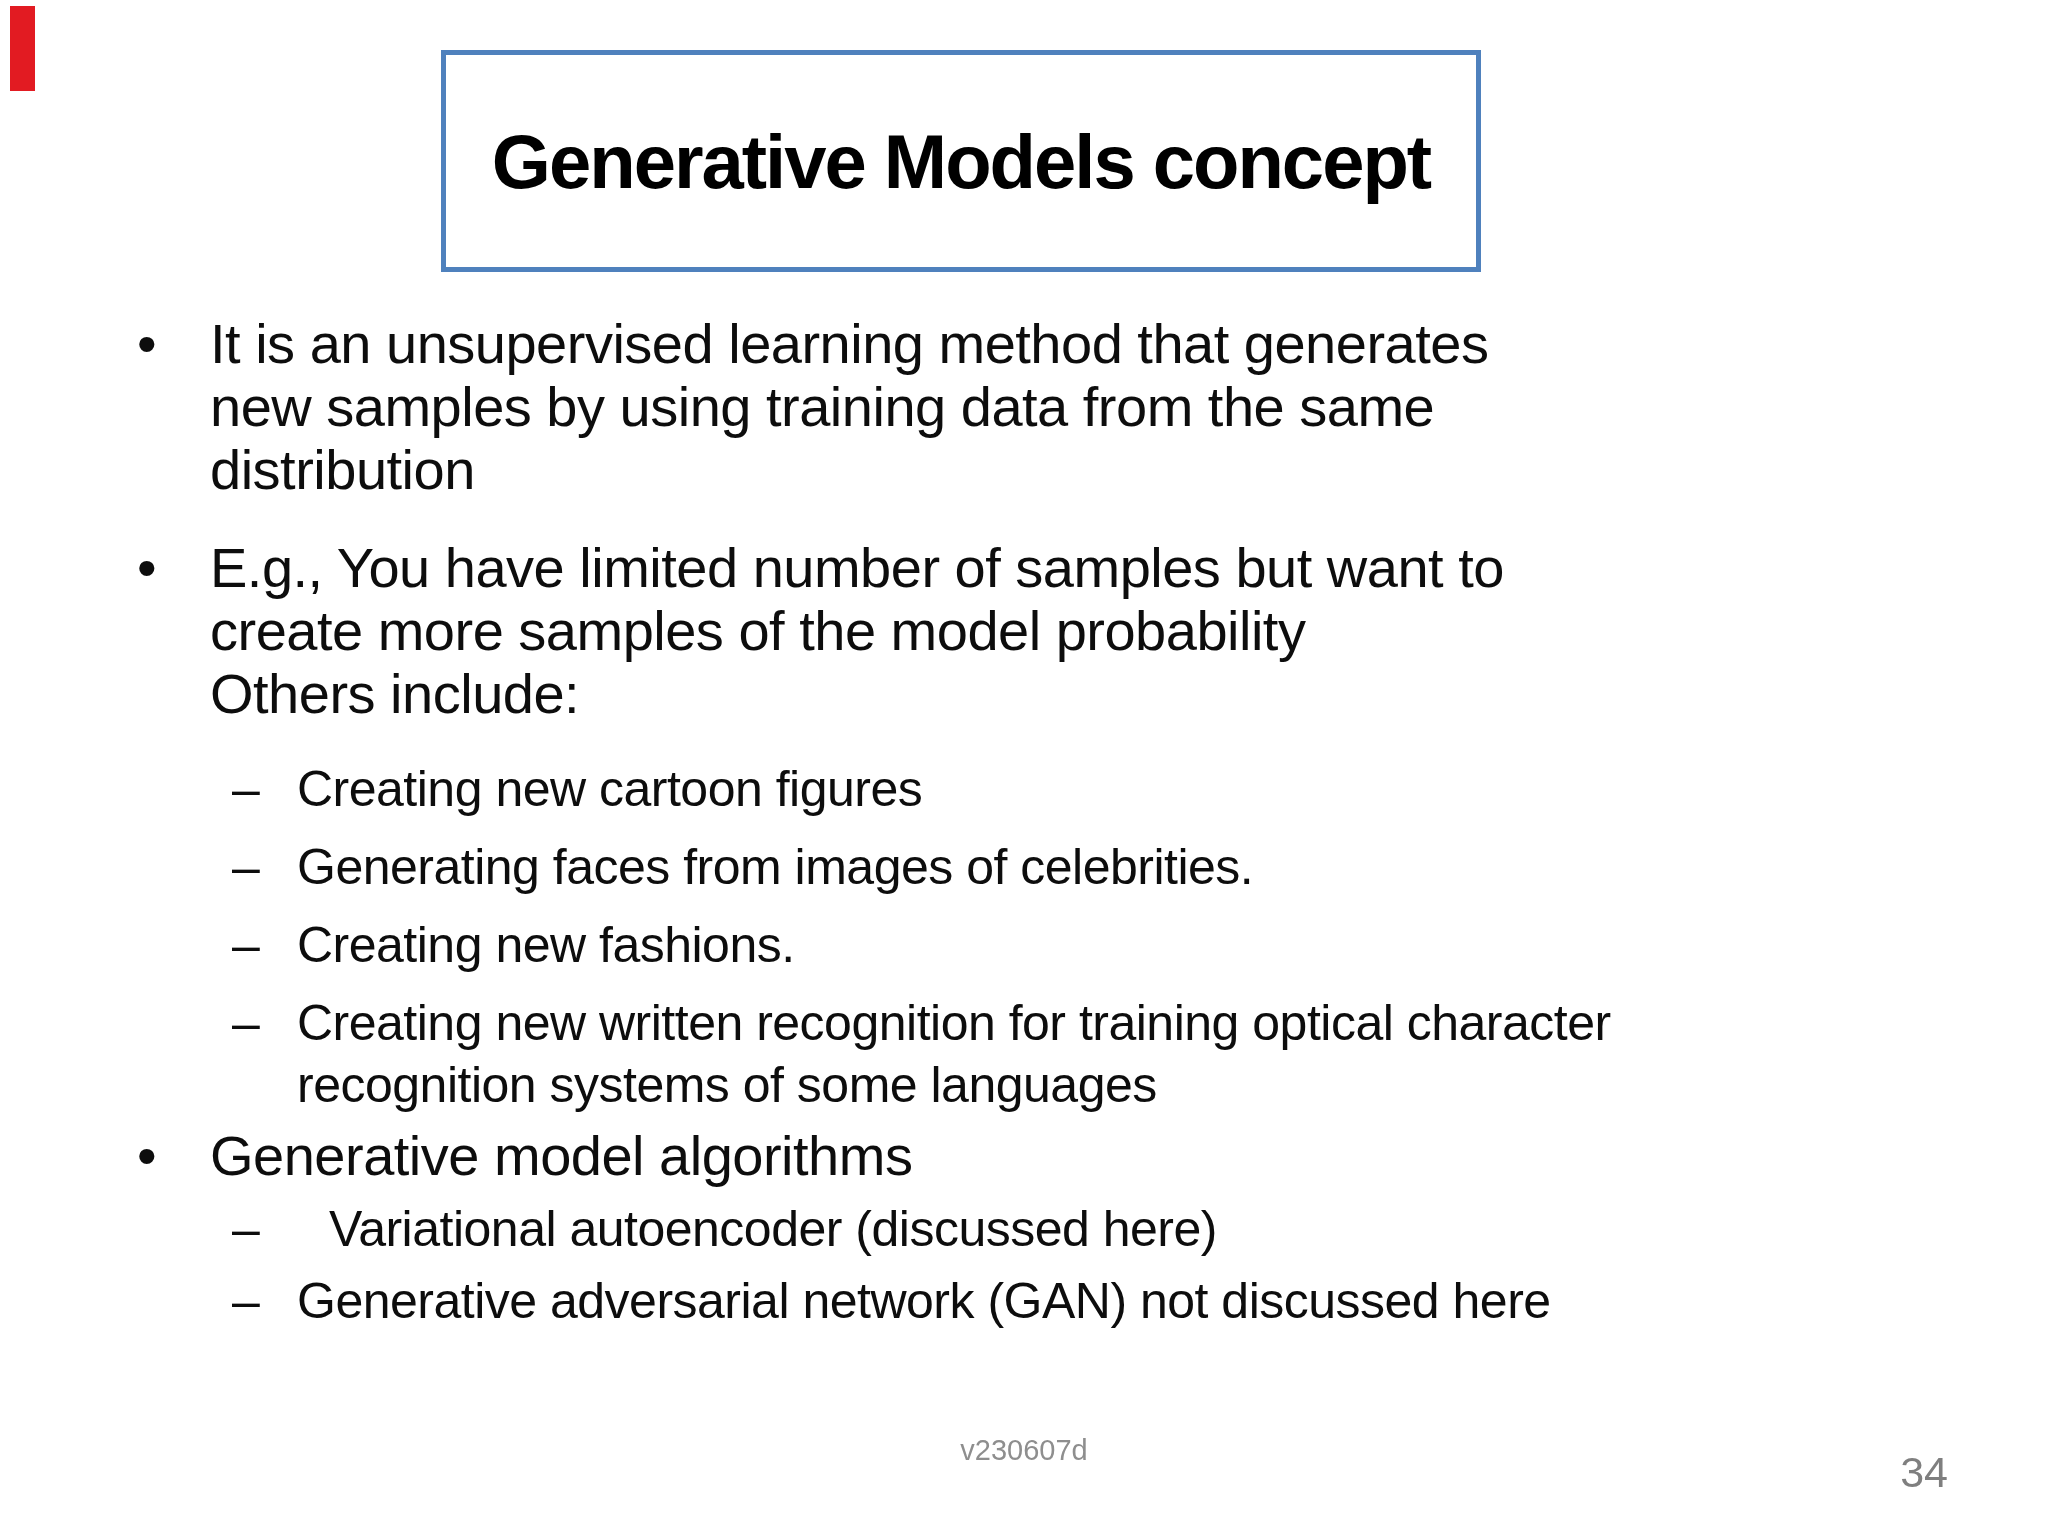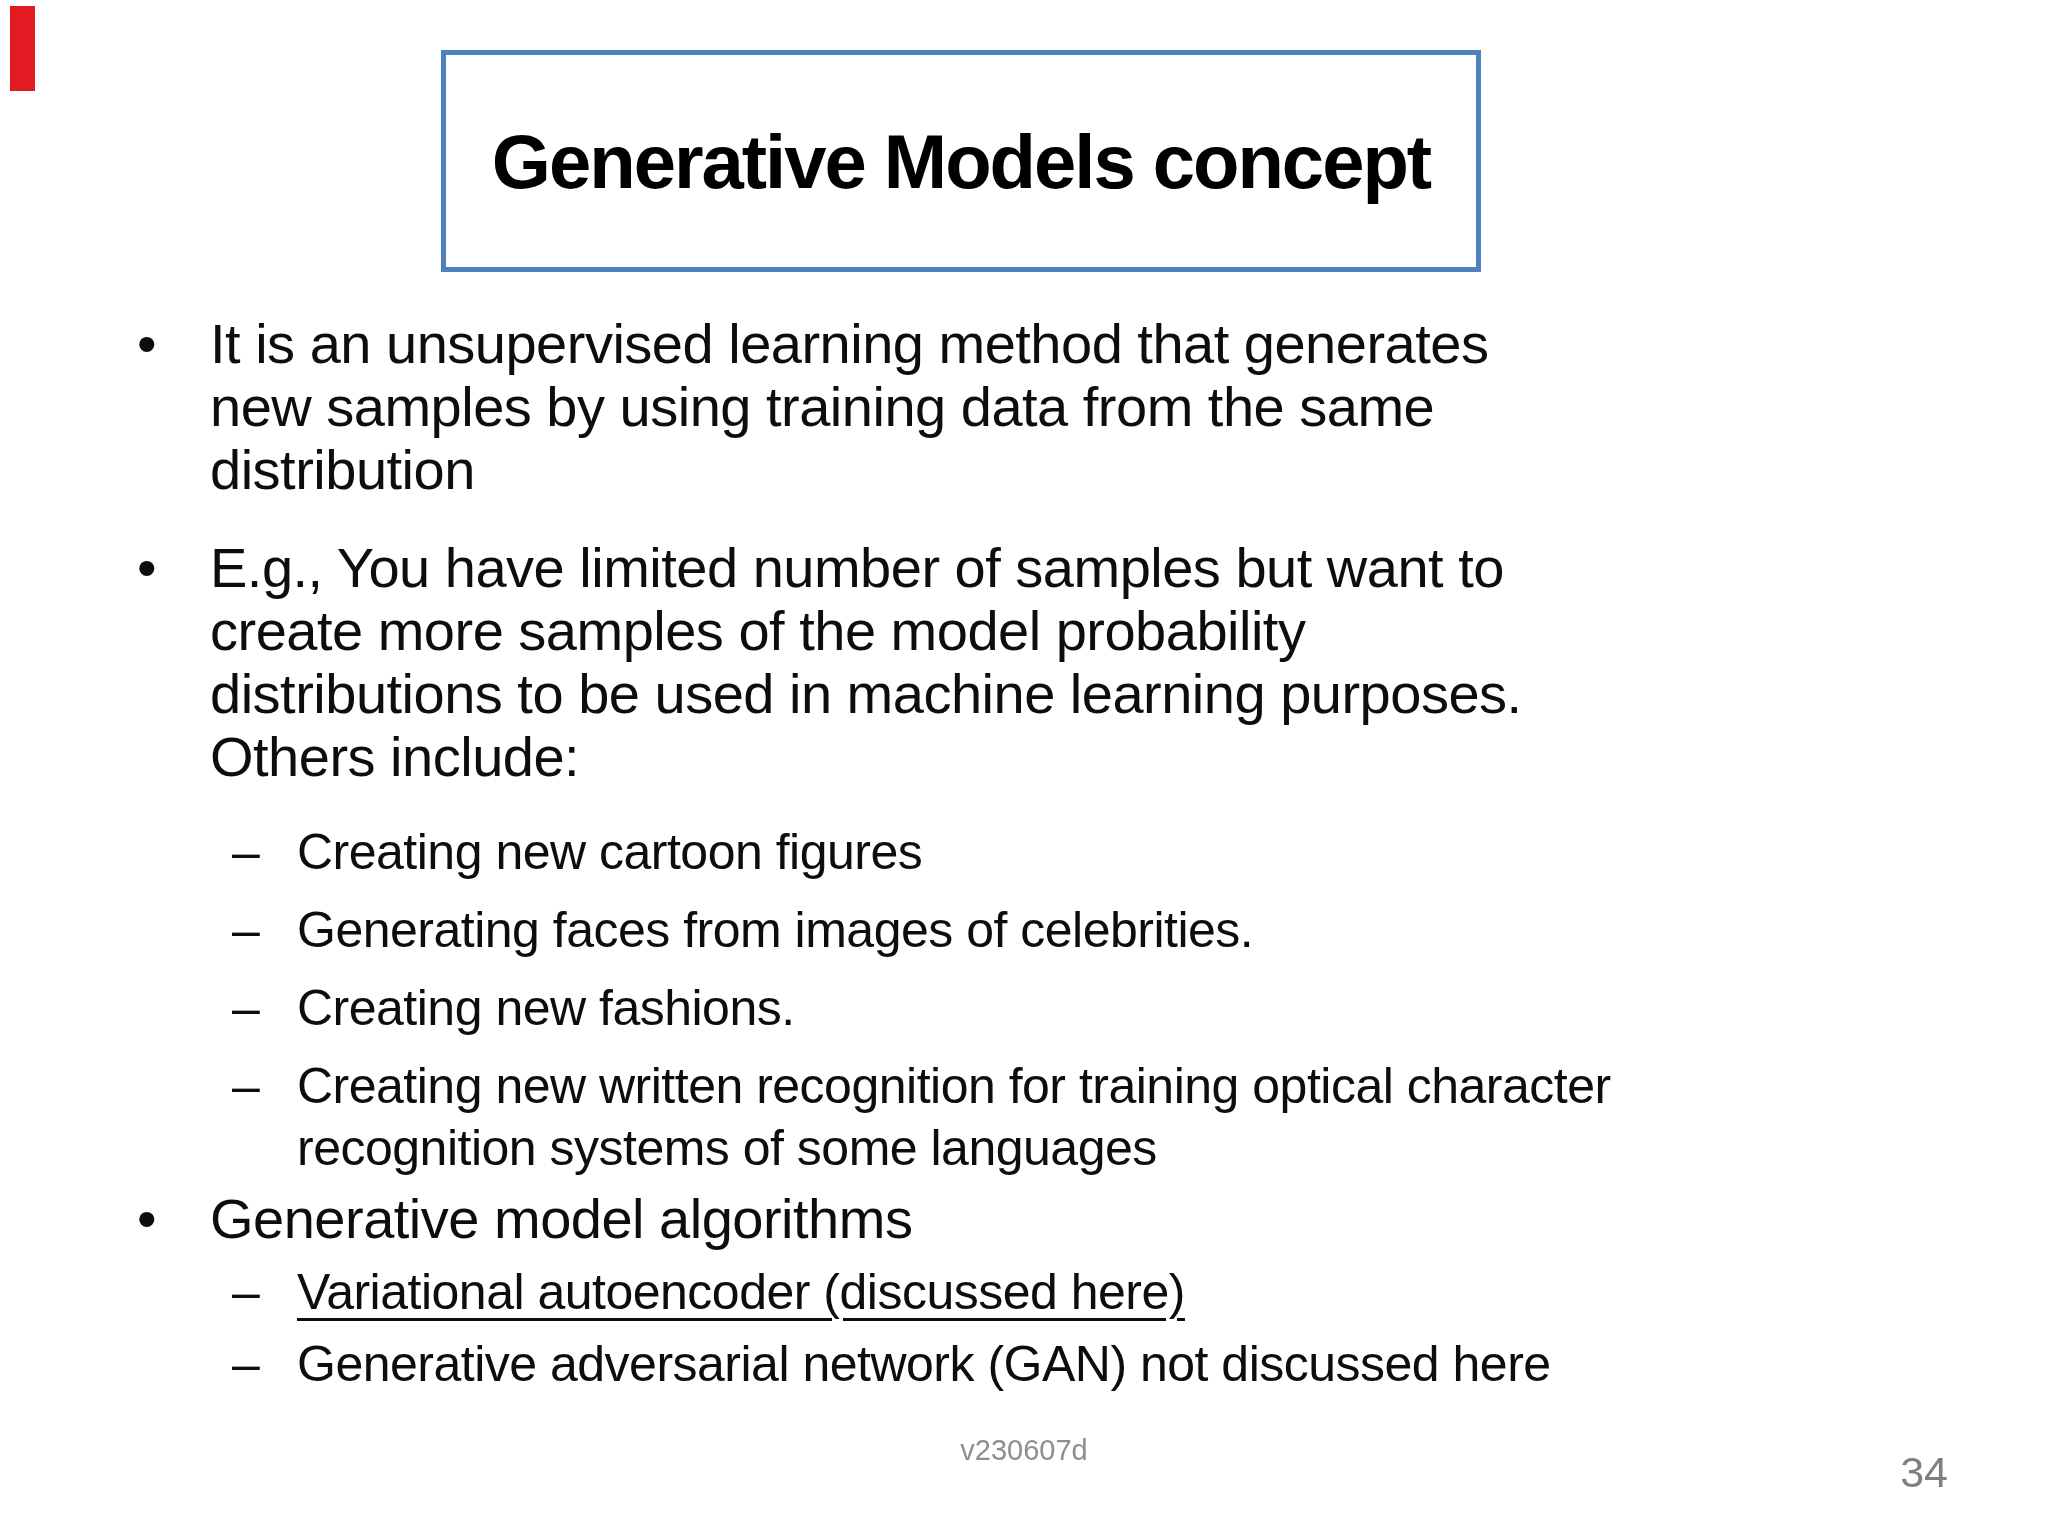--- a/index.html
+++ b/index.html
@@ -63,23 +63,23 @@
   .l2 .marker { width: 65px; }
 
   .mt35 { margin-top: 35px; }
   .mt33 { margin-top: 33px; }
   .mt16 { margin-top: 16px; }
   .mt11 { margin-top: 11px; }
   .mt10 { margin-top: 10px; }
   .mt8  { margin-top: 8px; }
 
   .underline .line {
-    text-decoration: underline;
     text-decoration-thickness: 3px;
     text-underline-offset: 9px;
+    margin-left: 32px;
   }
 
   .footer {
     position: absolute;
     left: 50%; top: 1430px;
     transform: translateX(-50%);
     text-align: center;
     font-size: 29px;
     line-height: 41px;
     color: #8e8e8e;
@@ -110,21 +110,20 @@
       <div class="line">new samples by using training data from the same</div>
       <div class="line">distribution</div>
     </div>
   </div>
 
   <div class="item l1 mt35">
     <span class="marker">•</span>
     <div class="lines">
       <div class="line">E.g., You have limited number of samples but want to</div>
       <div class="line">create more samples of the model probability</div>
-      <div class="line">distributions to be used in machine learning purposes.</div>
       <div class="line">Others include:</div>
     </div>
   </div>
 
   <div class="item l2 mt33">
     <span class="marker">–</span>
     <div class="lines">
       <div class="line">Creating new cartoon figures</div>
     </div>
   </div>

